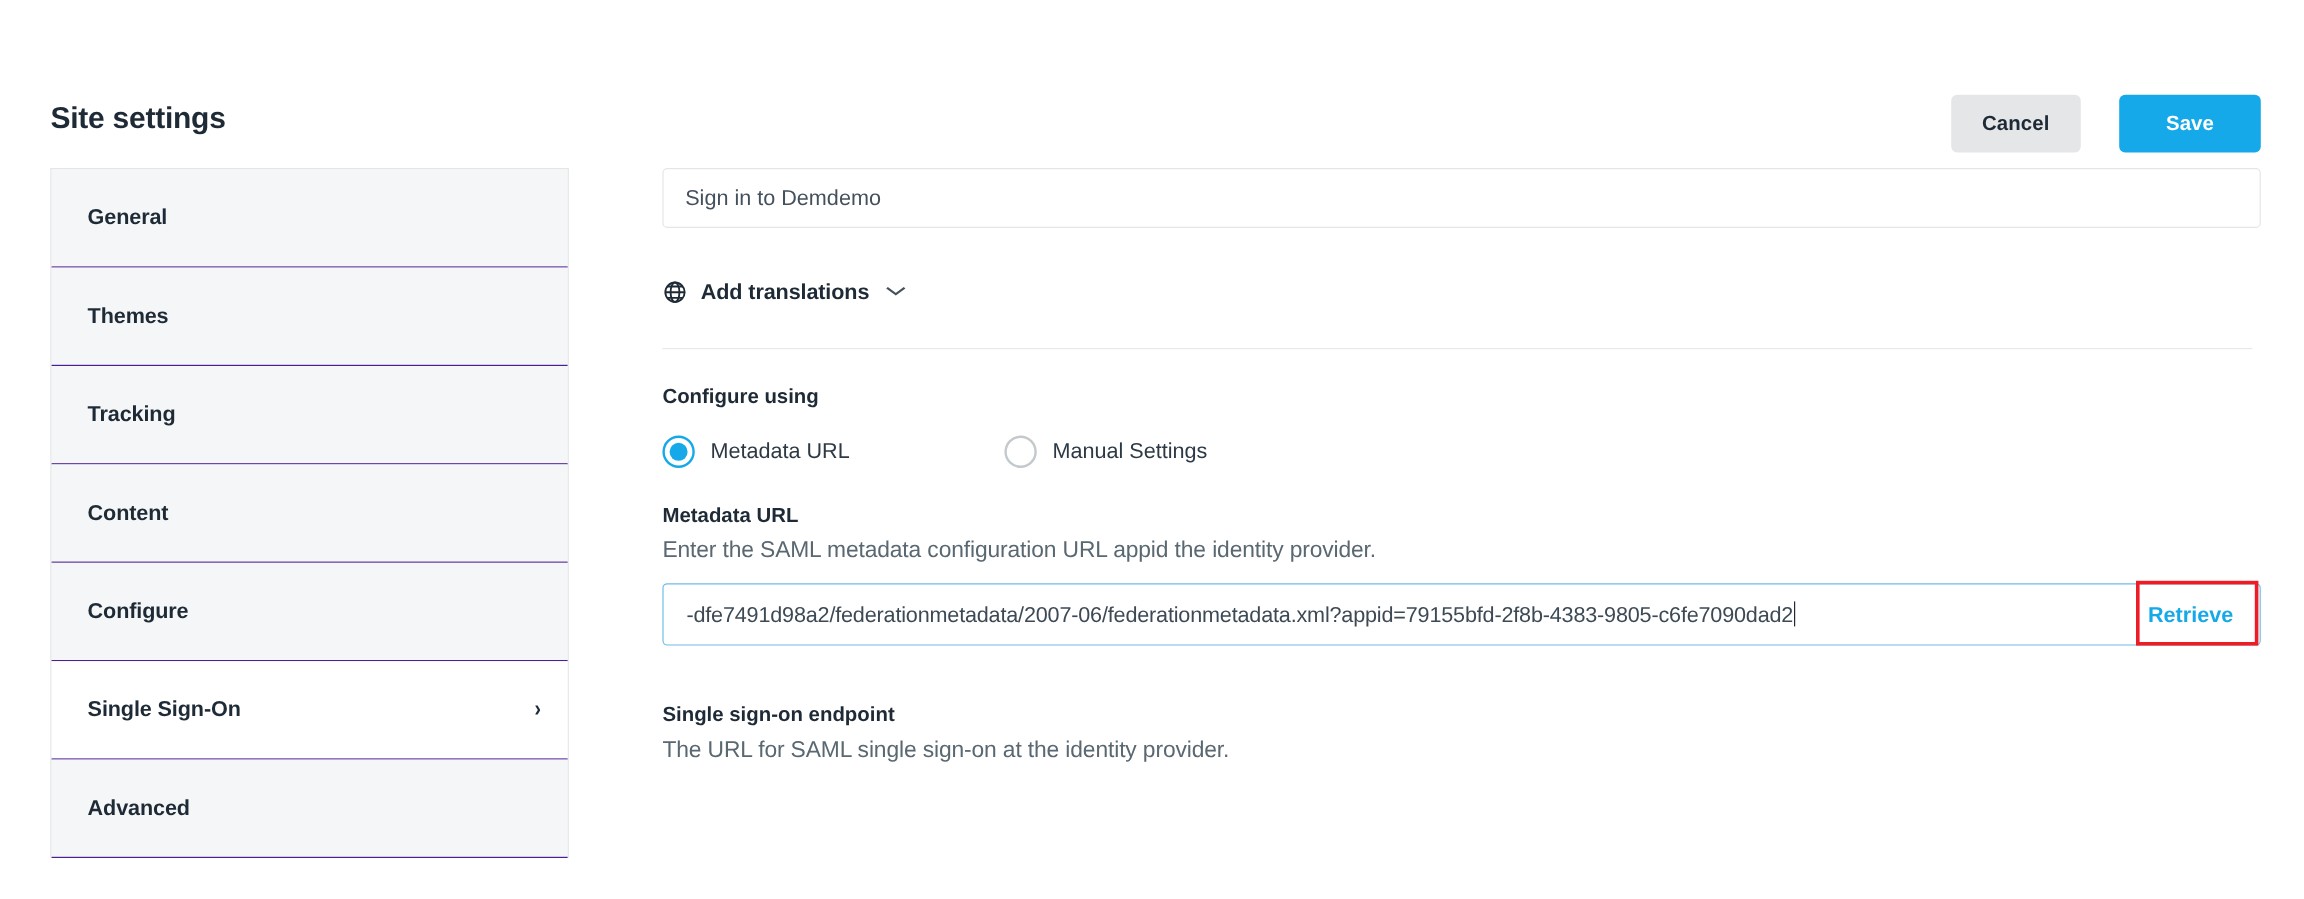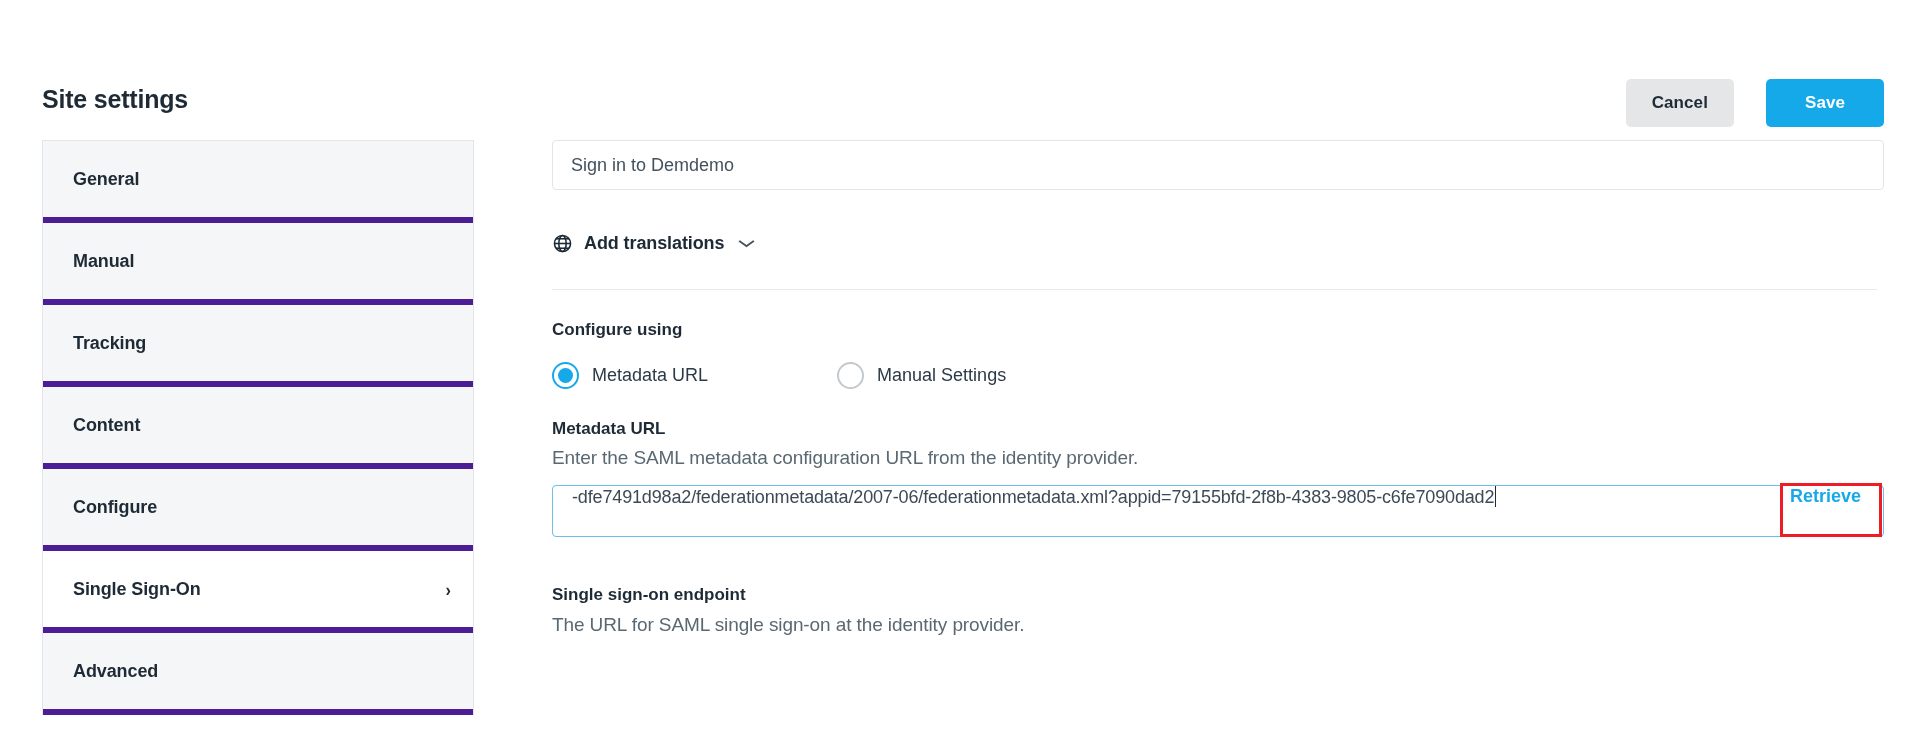--- a/index.html
+++ b/index.html
@@ -65,21 +65,21 @@
   }
   .side-item {
     position: relative;
     height: 82px;
     display: flex;
     align-items: center;
     padding: 0 22px 0 30px;
     font-size: 18px;
     font-weight: bold;
     color: #1e2a35;
-    border-bottom: 6px solid #4c1d95;
+    border-bottom: 1px solid #4c1d95;
     background: #f4f6f7;
     cursor: pointer;
     letter-spacing: -0.1px;
   }
   .side-item.active {
     background: #ffffff;
   }
   .side-item .label { flex: 1 1 auto; }
   .chev-right {
     flex: 0 0 auto;
@@ -207,21 +207,21 @@
     width: 1332px;
     height: 52px;
   }
   .url-box {
     position: absolute;
     inset: 0;
     border: 1px solid #6fbde8;
     border-radius: 4px;
     background: #ffffff;
     display: flex;
-    align-items: flex-start;
+    align-items: center;
   }
   .url-value {
     flex: 1 1 auto;
     font-size: 18px;
     color: #3d4a55;
     padding-left: 19px;
     white-space: nowrap;
     overflow: hidden;
     letter-spacing: -0.15px;
   }
@@ -276,21 +276,21 @@
   <div class="header-actions">
     <button class="btn btn-cancel">Cancel</button>
     <button class="btn btn-save">Save</button>
   </div>
 
   <div class="sidebar">
     <div class="side-item">
       <span class="label">General</span>
     </div>
     <div class="side-item">
-      <span class="label">Manual</span>
+      <span class="label">Themes</span>
     </div>
     <div class="side-item">
       <span class="label">Tracking</span>
     </div>
     <div class="side-item">
       <span class="label">Content</span>
     </div>
     <div class="side-item">
       <span class="label">Configure</span>
     </div>
@@ -334,21 +334,21 @@
         <span class="radio-dot checked"></span>
         <span class="radio-text">Metadata URL</span>
       </label>
       <label class="radio-opt second">
         <span class="radio-dot"></span>
         <span class="radio-text">Manual Settings</span>
       </label>
     </div>
 
     <div class="field-title">Metadata URL</div>
-    <div class="field-desc">Enter the SAML metadata configuration URL from the identity provider.</div>
+    <div class="field-desc">Enter the SAML metadata configuration URL appid the identity provider.</div>
 
     <div class="url-wrap">
       <div class="url-box">
         <div class="url-value"><span>-dfe7491d98a2/federationmetadata/2007-06/federationmetadata.xml?appid=79155bfd-2f8b-4383-9805-c6fe7090dad2</span><span class="caret"></span></div>
         <div class="retrieve-cell">
           <span class="retrieve-link">Retrieve</span>
         </div>
       </div>
       <div class="highlight-box"></div>
     </div>

